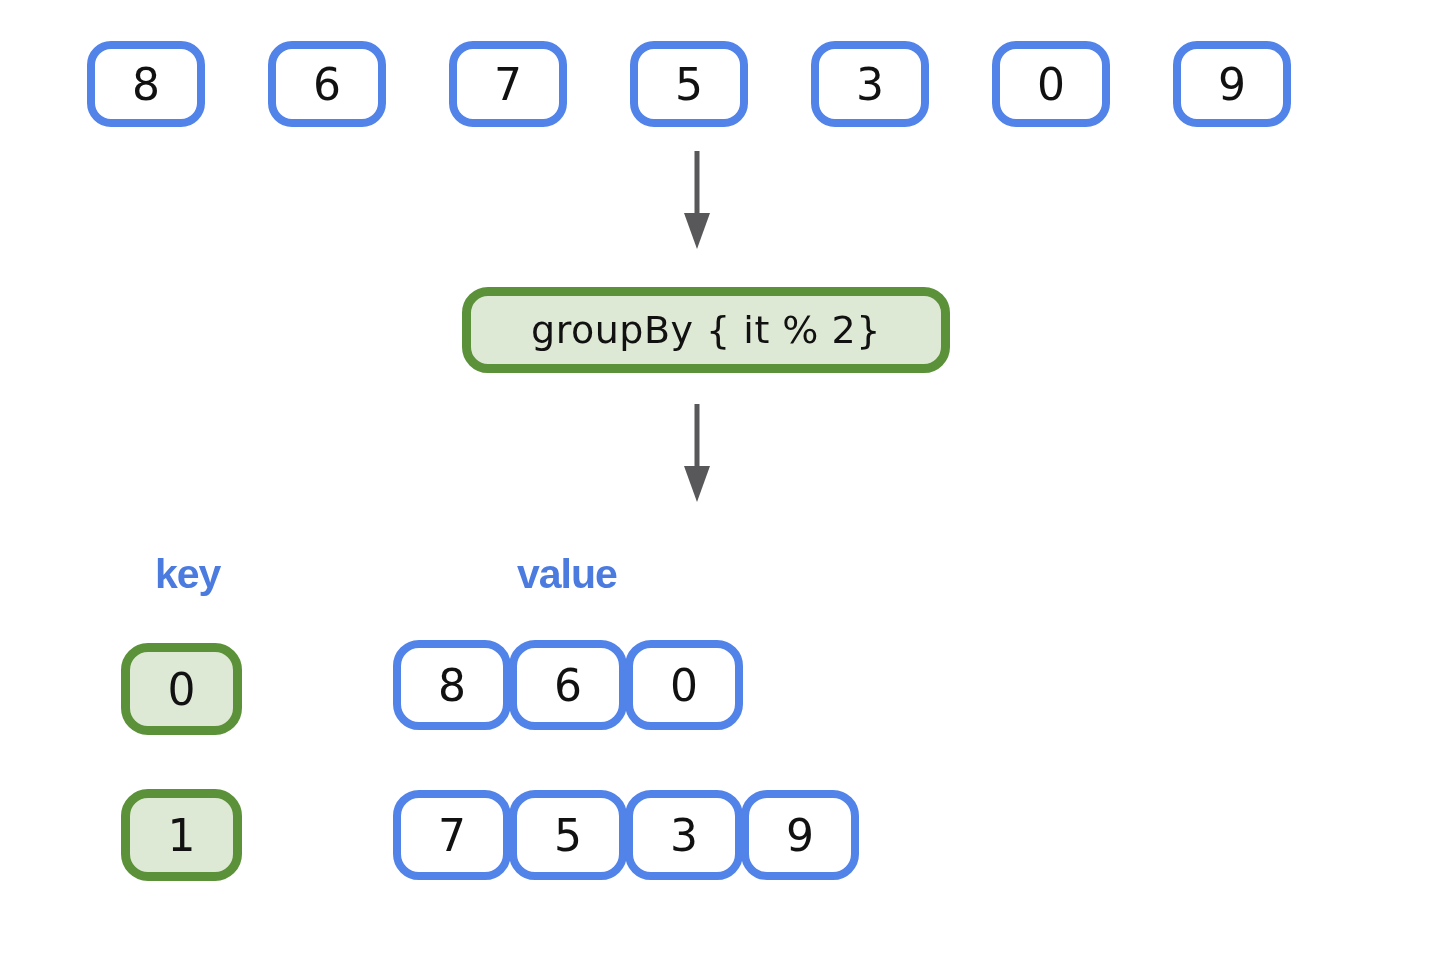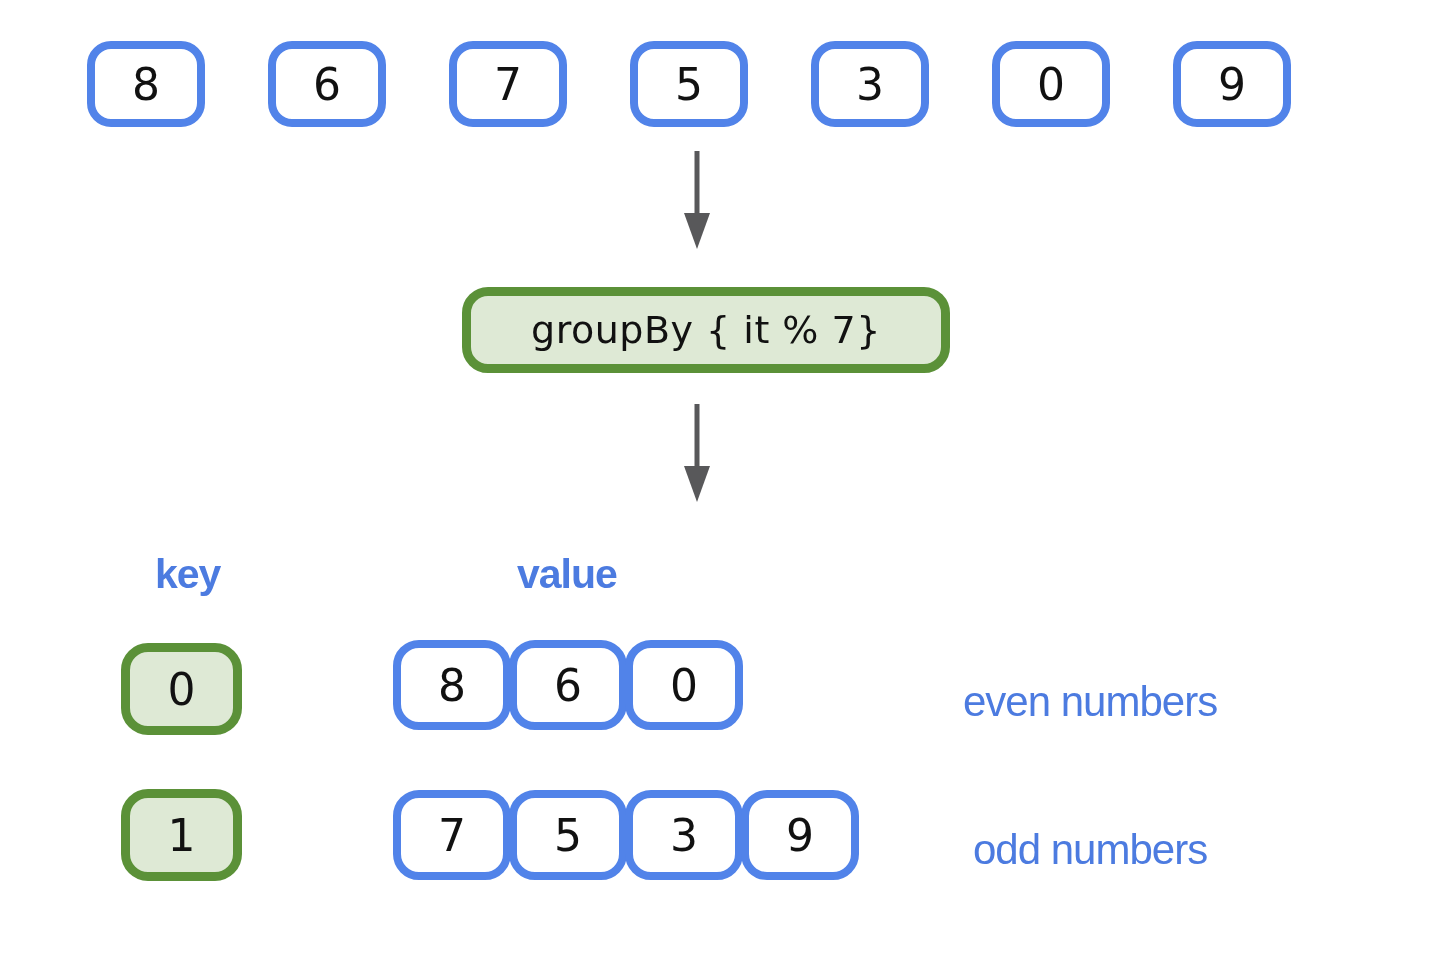--- a/index.html
+++ b/index.html
@@ -133,41 +133,39 @@
       <div class="num-box">0</div>
       <div class="num-box">9</div>
     </div>
 
   <svg class="arrow" style="left:679px; top:150px;" viewBox="0 0 36 100">
     <rect x="15.5" y="1" width="5" height="66" fill="#58585A"></rect>
     <polygon points="5,63 31,63 18,99" fill="#58585A"></polygon>
   </svg>
 
   <div class="op-box">
-    <span>groupBy { it % 7}</span>
+    <span>groupBy { it % 2}</span>
   </div>
 
   <svg class="arrow" style="left:679px; top:403px;" viewBox="0 0 36 100">
     <rect x="15.5" y="1" width="5" height="66" fill="#58585A"></rect>
     <polygon points="5,63 31,63 18,99" fill="#58585A"></polygon>
   </svg>
 
   <div class="col-header key-header">key</div>
   <div class="col-header value-header">value</div>
 
   <div class="key-box" style="top:643px;">0</div>
   <div class="value-strip" style="top:640px;">
       <div class="num-box">8</div>
       <div class="num-box">6</div>
       <div class="num-box">0</div>
     </div>
-  <div class="annotation" style="left:963px; top:678px;">even numbers</div>
 
   <div class="key-box" style="top:789px;">1</div>
   <div class="value-strip" style="top:790px;">
       <div class="num-box">7</div>
       <div class="num-box">5</div>
       <div class="num-box">3</div>
       <div class="num-box">9</div>
     </div>
-  <div class="annotation" style="left:973px; top:826px;">odd numbers</div>
 
 </div>
 
 </body></html>

